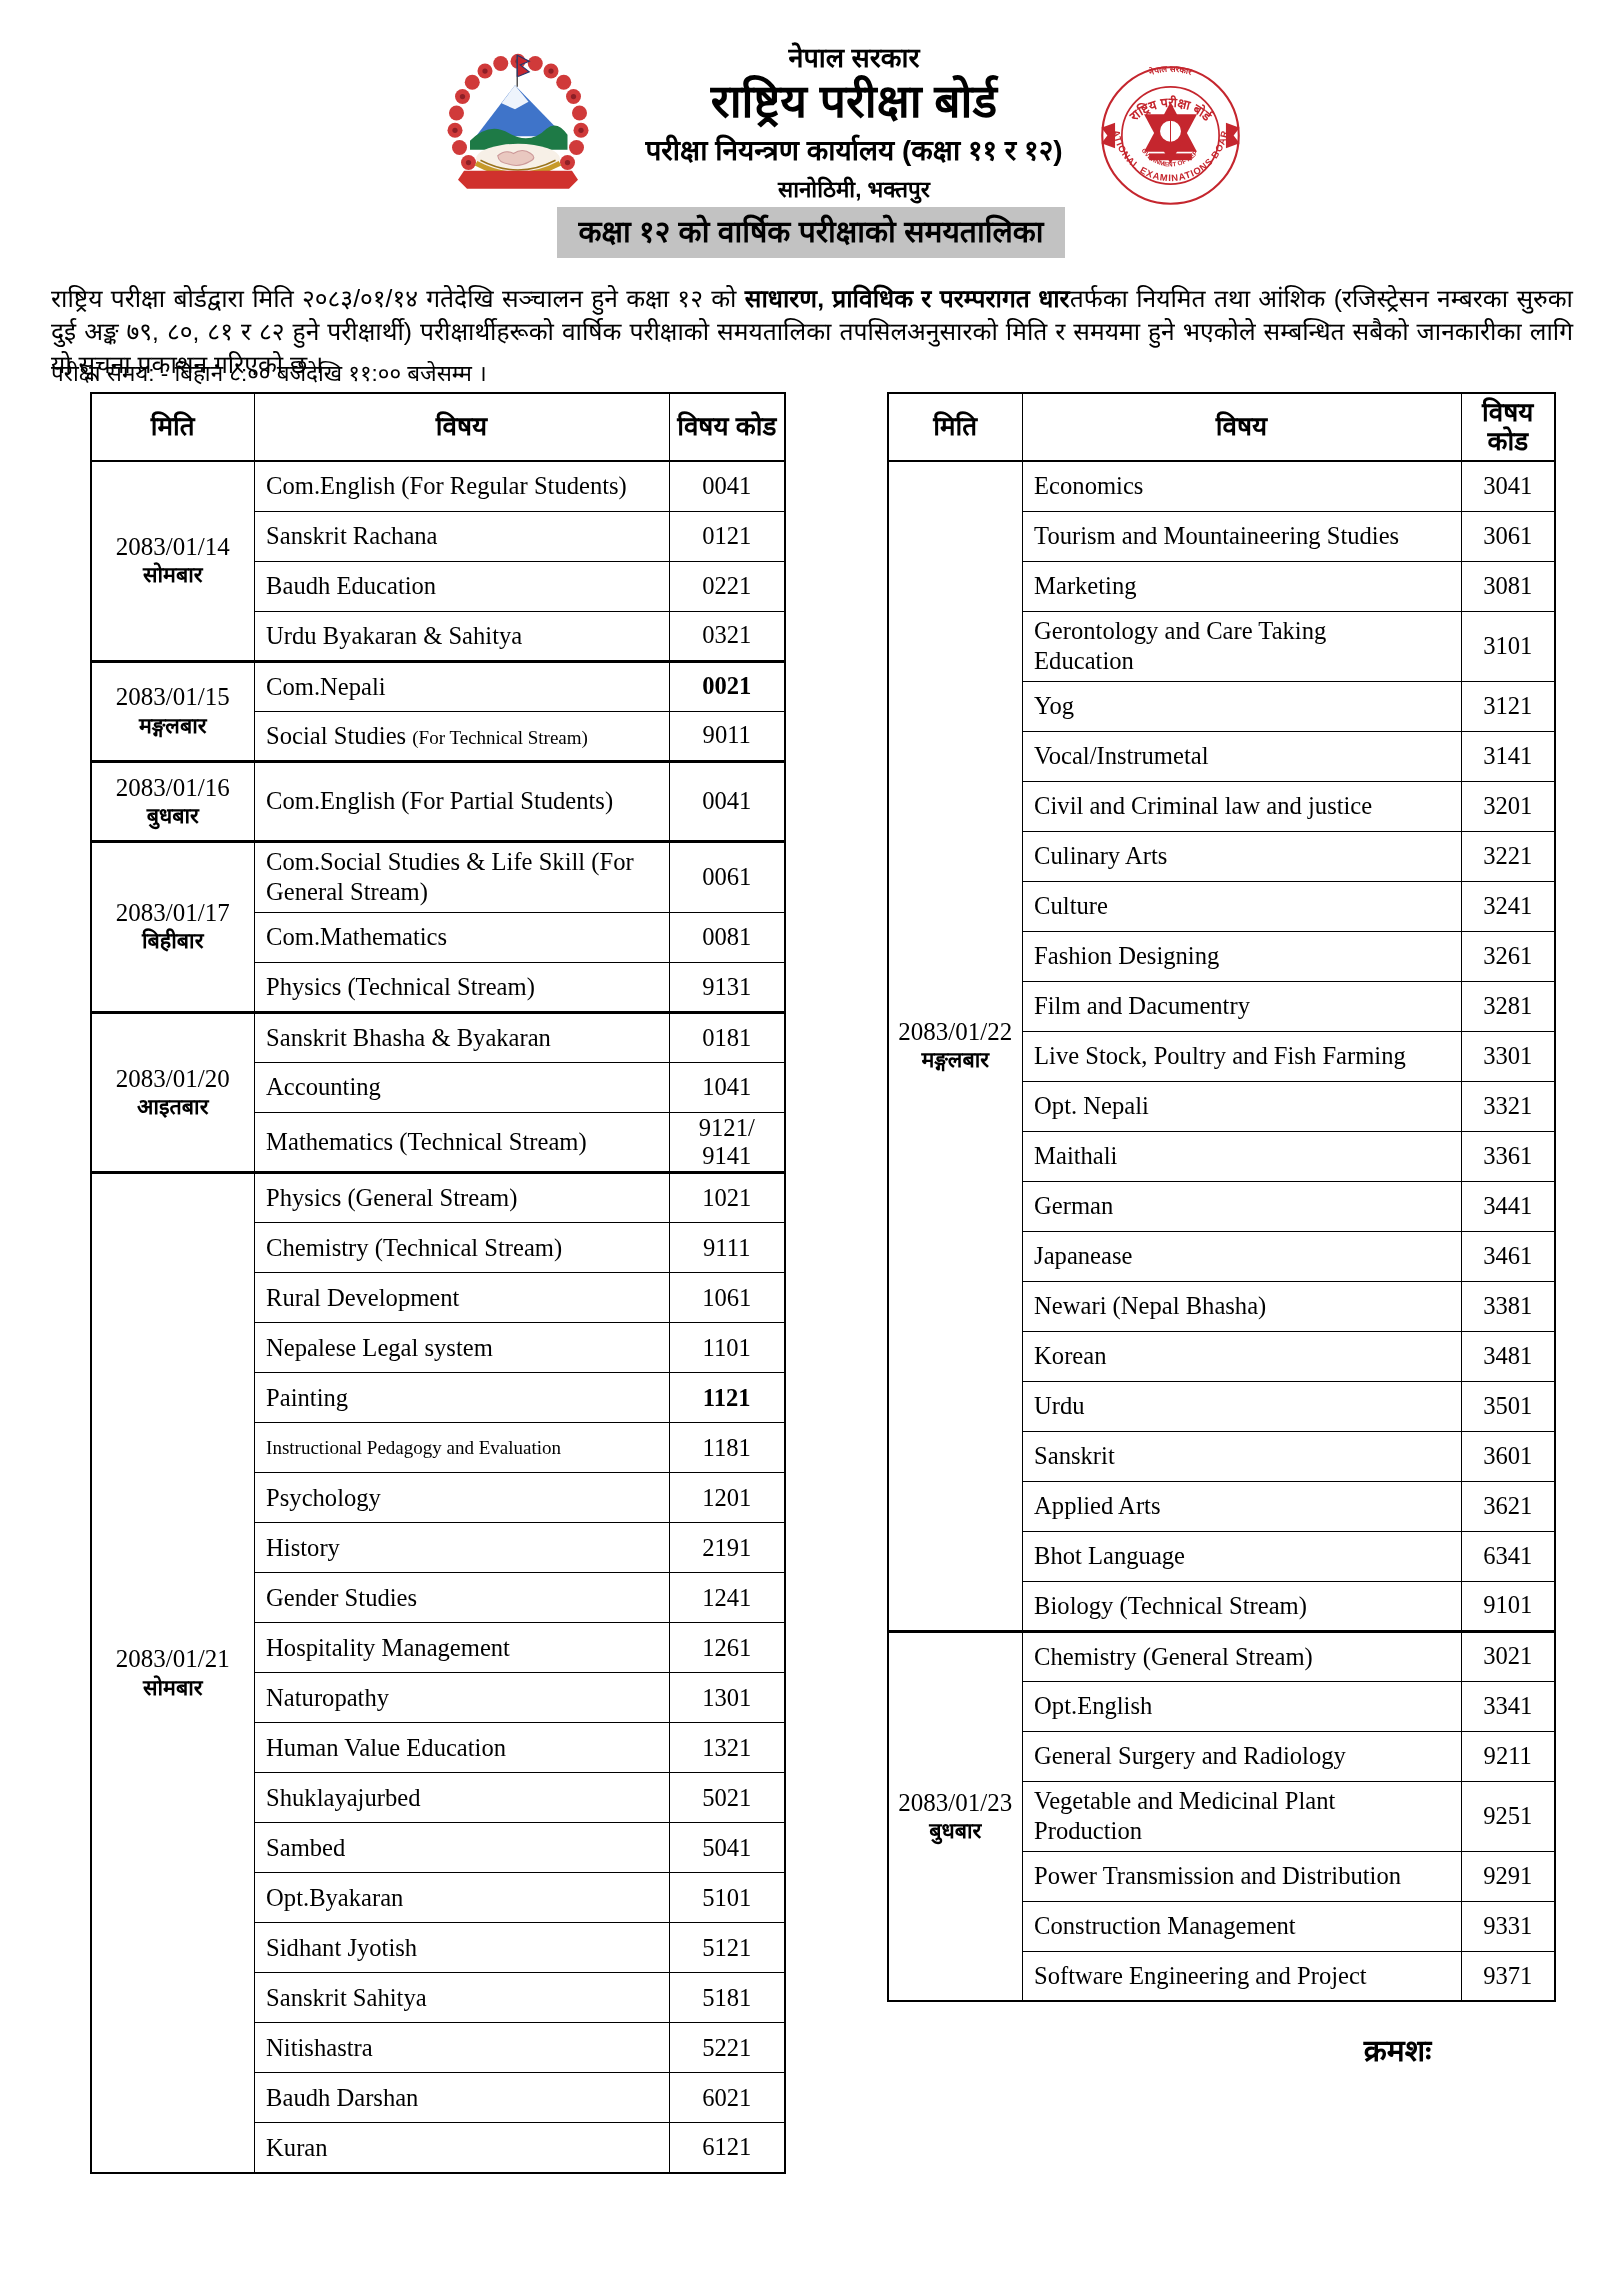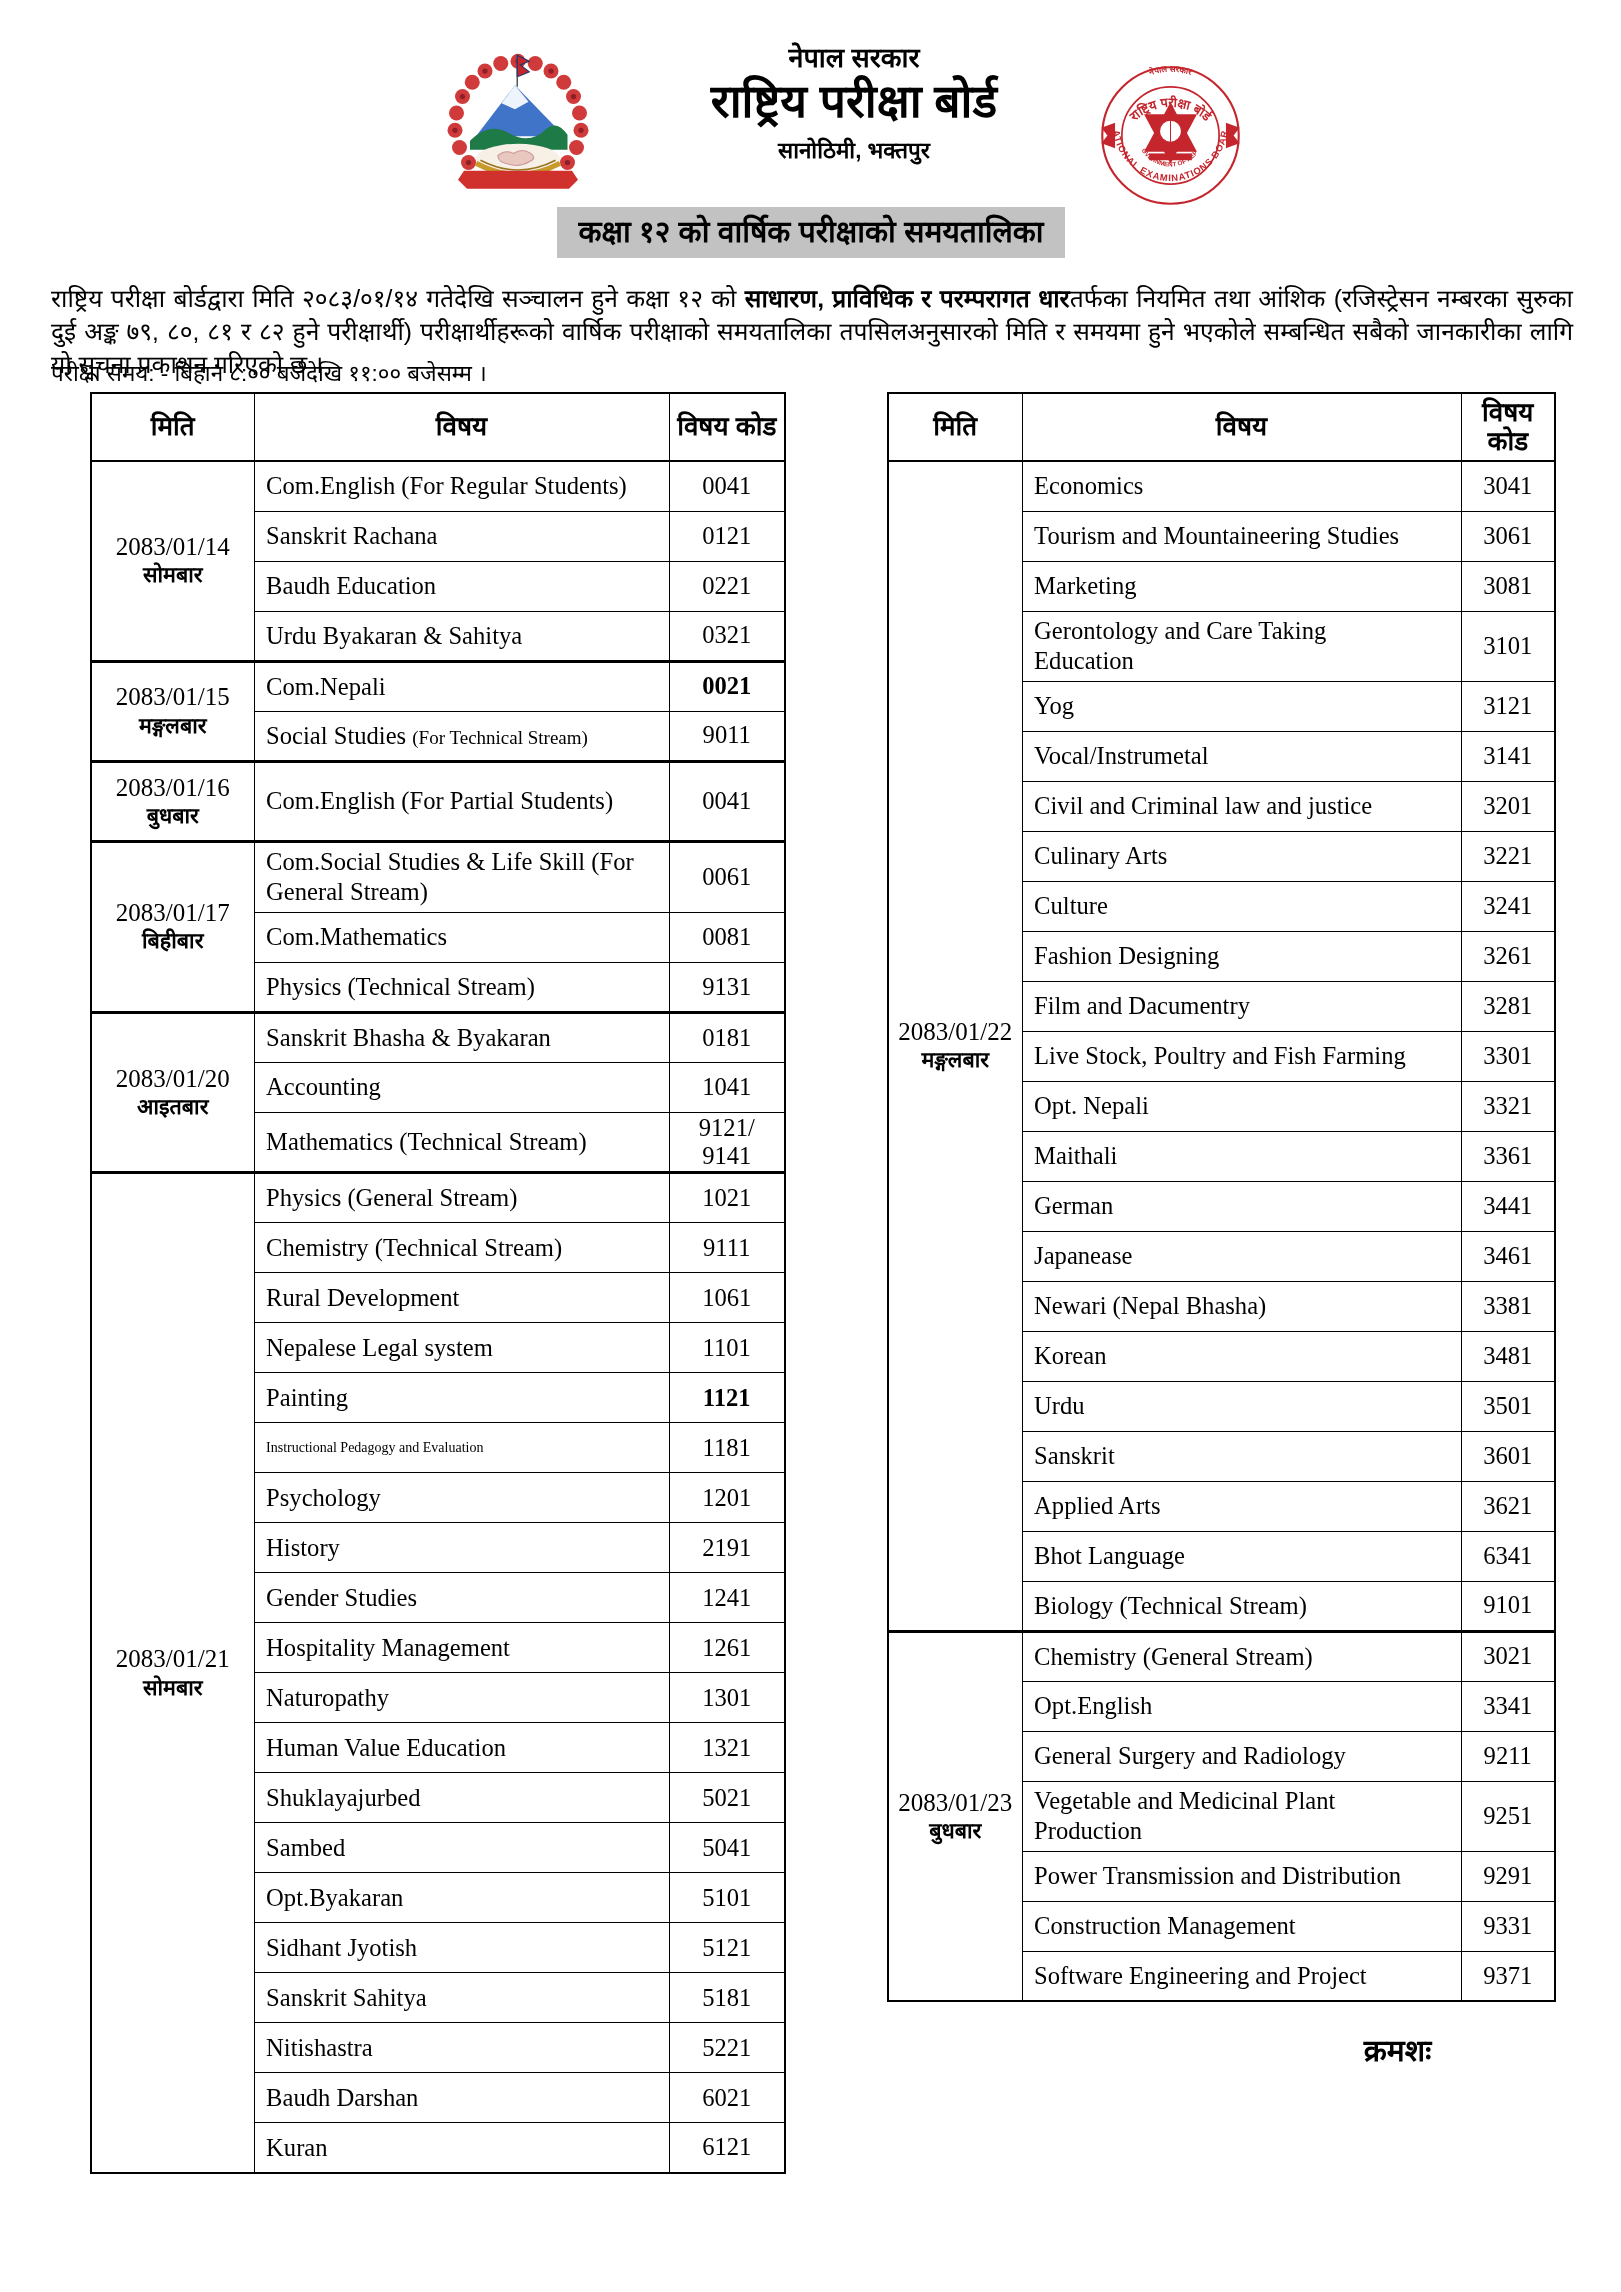--- a/index.html
+++ b/index.html
@@ -37,21 +37,21 @@
   th,td{border:1.8px solid #000}
   th{font-size:26px;font-weight:bold;height:66px;vertical-align:middle;text-align:center;
      line-height:1.12;padding:0 3.6px}
   thead th{border-bottom:2.7px solid #000}
   td{vertical-align:middle;box-sizing:border-box}
   tr.group-start td{border-top:3.6px solid #000}
 
   .subject-cell{font-family:"Liberation Serif", serif;font-size:24.6px;height:50px;
                 padding:4.5px 7.2px 4.5px 11.6px;line-height:1.22;text-align:left}
   .subject-cell span{white-space:pre-line}
-  .subject-cell.small{font-size:14px}
+  .subject-cell.small{font-size:19px}
   .subject-cell .paren{font-size:19px}
   .code-cell{font-family:"Liberation Serif", serif;font-size:24.6px;text-align:center;
              line-height:1.15;white-space:pre-line}
   .code-cell.bold{font-weight:bold}
   .date-cell{text-align:center;padding:9px 1.8px}
   .date-num{font-family:Liberation Serif, serif;font-size:25px;line-height:1.25}
   .date-day{font-size:21.5px;font-weight:bold;line-height:1.3}
 
   .kramash{position:absolute;left:1281px;top:2029px;width:233px;text-align:center;
            font-size:30px;font-weight:bold}
@@ -99,20 +99,21 @@
   <ellipse cx="100" cy="144" rx="56" ry="20" fill="#f7f0e7"></ellipse>
   <path d="M73,140 q10,-9 21,-3 q12,-8 23,0 q9,6 -2,11 q-14,8 -28,3 q-13,-2 -14,-11 z" fill="#e9c8c0" stroke="#cc9999" stroke-width="1.5"></path>
   <path d="M44,150 Q100,180 156,150" fill="none" stroke="#c79a2a" stroke-width="7"></path>
   <path d="M50,146 Q100,172 150,146" fill="none" stroke="#9a741c" stroke-width="2"></path>
   <polygon points="28,160 172,160 180,172 168,184 32,184 20,172" fill="#d0312d"></polygon>
 </svg>
 
 <div class="header-text">
   <div class="h-gov">नेपाल सरकार</div>
   <div class="h-board">राष्ट्रिय परीक्षा बोर्ड</div>
+  <div class="h-office">परीक्षा नियन्त्रण कार्यालय (कक्षा ११ र १२)</div>
   <div class="h-address">सानोठिमी, भक्तपुर</div>
 </div>
 
 <svg class="seal" width="145" height="145" viewBox="0 0 170 170" aria-hidden="true">
   <defs>
     <path id="arcOuter" d="M 40,26 A 72,72 0 0 1 130,26"></path>
     <path id="arcTop" d="M 27,96 A 60,60 0 0 1 143,96"></path>
     <path id="arcBottom" d="M 18,82 A 68,68 0 0 0 152,82"></path>
     <path id="arcCenter" d="M 52,104 A 40,40 0 0 0 118,104"></path>
   </defs>

